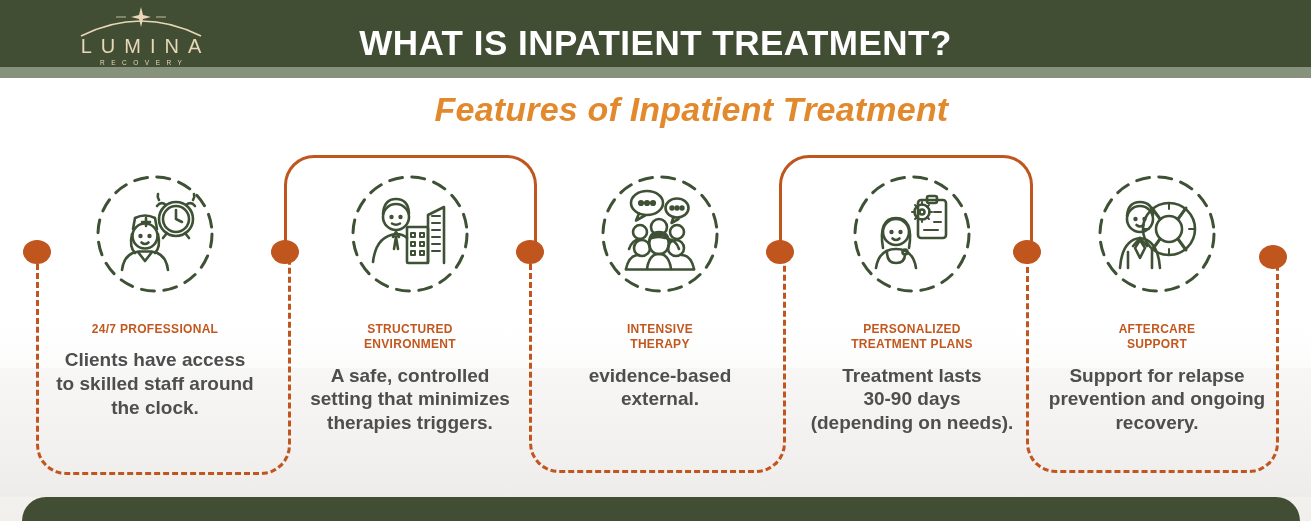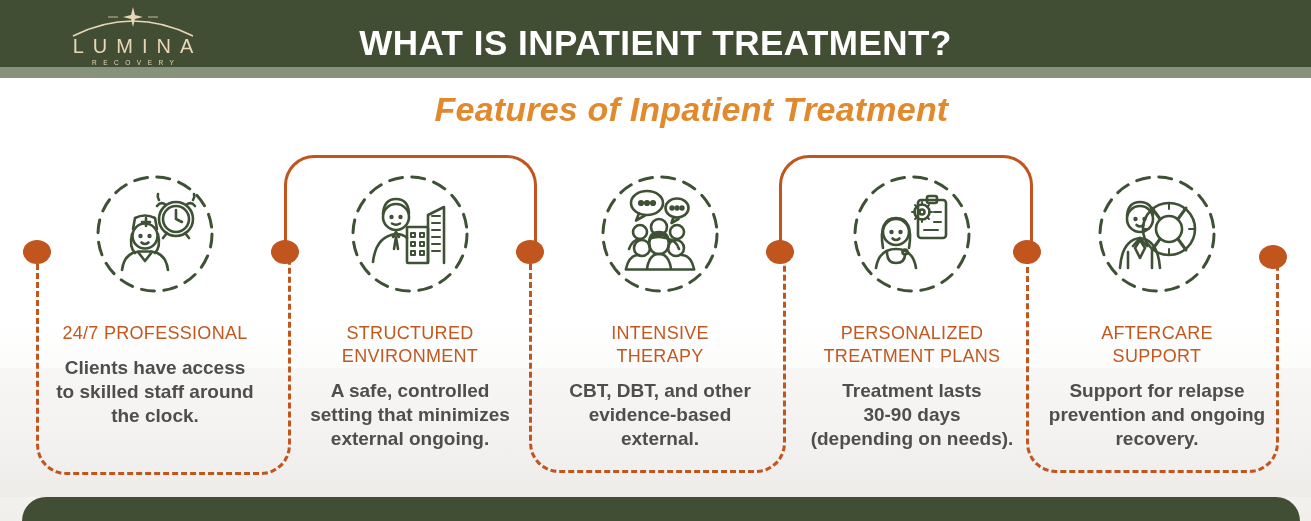--- a/index.html
+++ b/index.html
@@ -4,21 +4,21 @@
 <style>
   html,body{margin:0;padding:0;background:#e8e8e8;}
   .stage{
     position:relative;width:1311px;height:521px;margin:0 auto;overflow:hidden;
     background:linear-gradient(180deg,#ffffff 0%,#ffffff 62%,#f7f5f3 88%,#f1efec 100%);
     font-family:"Liberation Sans",sans-serif;
   }
   
   .header-bar{position:absolute;top:0;left:0;width:100%;height:67px;background:#414e33;}
   .sage-strip{position:absolute;top:67px;left:0;width:100%;height:11px;background:#87927c;}
-  .logo{position:absolute;top:6px;left:48px;width:170px;text-align:center;color:#e9d7b8;}
+  .logo{position:absolute;top:6px;left:56px;width:170px;text-align:center;color:#e9d7b8;}
   .logo-art{display:block;margin:0 auto;}
   .logo-name{font-size:20px;font-weight:400;letter-spacing:9px;line-height:1;margin-top:-2px;text-indent:9px;}
   .logo-tagline{font-size:6.5px;font-weight:400;letter-spacing:6.5px;line-height:1;margin-top:4px;text-indent:6.5px;}
   .main-title{
     position:absolute;top:0;left:0;width:100%;height:85px;margin:0;
     display:flex;align-items:center;justify-content:center;
     color:#ffffff;font-size:35px;font-weight:800;letter-spacing:.5px;
   }
   
   .subtitle{
@@ -35,21 +35,21 @@
   .a4{left:779px;top:155px;width:248px;height:97px;}
   .dot{position:absolute;width:28px;height:24px;border-radius:50%;background:#c0551e;}
   .d1{left:23px;top:240px;}  .d2{left:271px;top:240px;}
   .d3{left:516px;top:240px;} .d4{left:766px;top:240px;}
   .d5{left:1013px;top:240px;}.d6{left:1259px;top:245px;}
   
   .feature{position:absolute;top:172px;width:250px;text-align:center;}
   .f1{left:30px;} .f2{left:285px;} .f3{left:535px;} .f4{left:787px;} .f5{left:1032px;}
   .icon-wrap{width:124px;height:124px;margin:0 auto;}
   .feature h3{
-    margin:26px 0 0 0;color:#c2581f;font-size:18px;font-weight:400;
+    margin:26px 0 0 0;color:#c2581f;font-size:12px;font-weight:700;
     line-height:1.28;letter-spacing:.3px;
   }
   .feature .desc{
     margin:11px 0 0 0;color:#4e4e4e;font-size:19px;font-weight:700;line-height:1.25;
   }
   .hline,.dline{display:block;}
   
   .footer-bar{
     position:absolute;left:22px;top:497px;width:1278px;height:24px;
     background:#414e33;border-radius:40px 40px 0 0;
@@ -145,21 +145,21 @@
         <path d="M84,44 h8 M84,51 h8 M84,58 h8 M84,65 h8 M84,72 h8 M84,79 h8" stroke-width="2"></path>
       </svg>
     </div>
     <h3>
         <span class="hline">STRUCTURED</span>
         <span class="hline">ENVIRONMENT</span>
       </h3>
     <p class="desc">
         <span class="dline">A safe, controlled</span>
         <span class="dline">setting that minimizes</span>
-        <span class="dline">external ongoing.</span>
+        <span class="dline">therapies triggers.</span>
       </p>
   </section>
 
   <section class="feature f3">
     <div class="icon-wrap">
       <svg width="124" height="124" viewBox="0 0 124 124" fill="none" stroke="#3e5134" stroke-width="2.6" stroke-linecap="round" stroke-linejoin="round">
         <circle cx="62" cy="62" r="57" stroke-width="3" stroke-dasharray="13 9.5"></circle>
         <ellipse cx="49" cy="31" rx="16" ry="12"></ellipse>
         <path d="M41,41.5 l-3,7 9,-5"></path>
         <circle cx="43" cy="31" r="1.8" fill="#3e5134"></circle>
@@ -180,21 +180,20 @@
         <path d="M51,72 q0,-12 10,-12 q10,0 10,12"></path>
         <path d="M28,97 q3,-14 13,-14 M49,97 q2,-15 12,-15 q10,0 12,15 M83,83 q10,0 13,14"></path>
         <path d="M28,97.5 h68"></path>
       </svg>
     </div>
     <h3>
         <span class="hline">INTENSIVE</span>
         <span class="hline">THERAPY</span>
       </h3>
     <p class="desc">
-        <span class="dline">CBT, DBT, and other</span>
         <span class="dline">evidence-based</span>
         <span class="dline">external.</span>
       </p>
   </section>
 
   <section class="feature f4">
     <div class="icon-wrap">
       <svg width="124" height="124" viewBox="0 0 124 124" fill="none" stroke="#3e5134" stroke-width="2.6" stroke-linecap="round" stroke-linejoin="round">
         <circle cx="62" cy="62" r="57" stroke-width="3" stroke-dasharray="13 9.5"></circle>
         <rect x="68" y="28" width="28" height="38" rx="3"></rect>

